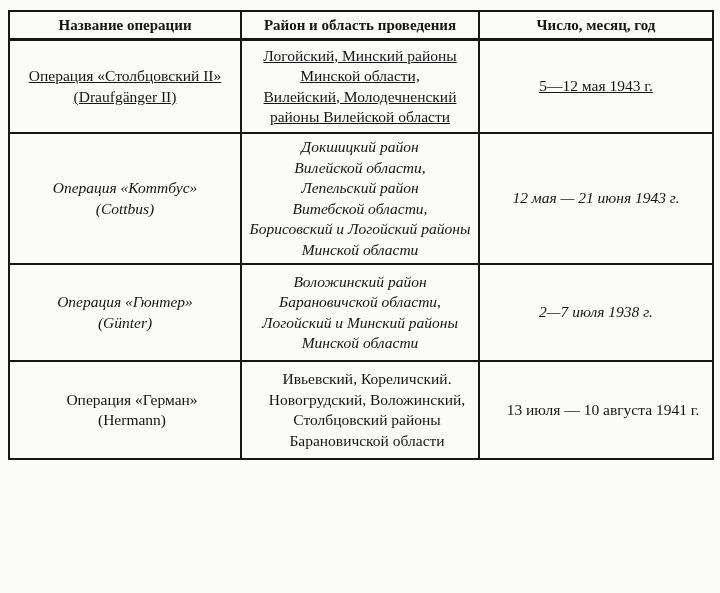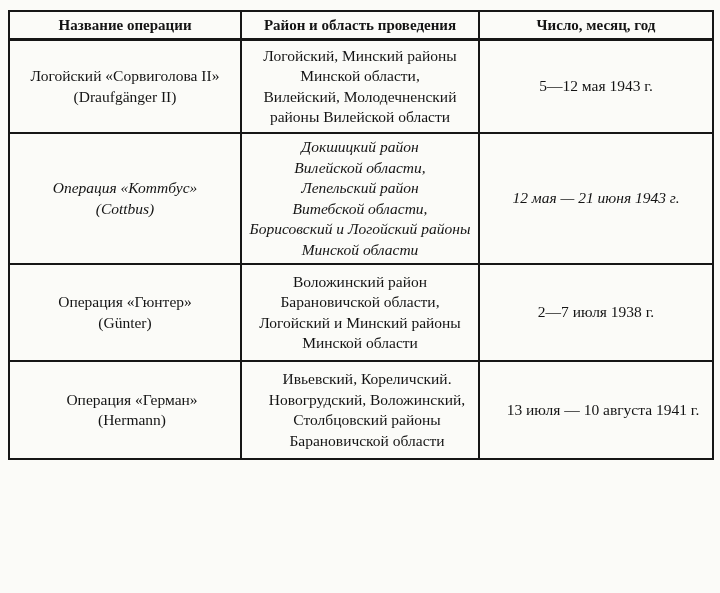--- a/index.html
+++ b/index.html
@@ -38,23 +38,23 @@
     line-height: 20.5px;
     margin-left: 41px;
   }
   table.ops thead th {
     font-weight: bold;
     font-size: 15px;
     height: 24px;
     padding: 1px 4px;
     border-bottom-width: 3px;
   }
-  tr.r1 td { height: 87px; }
+  tr.r1 td { height: 87px; text-decoration: underline; }
   tr.r2 td { height: 125px; font-style: italic; }
-  tr.r3 td { height: 91px; }
+  tr.r3 td { height: 91px; font-style: italic; }
   tr.r4 td { height: 92px; padding-left: 20px; }
   tr.r5 td { height: 46px; }
   tr.r6 td { height: 43px; }
 </style>
 </head>
 <body>
 
 <div class="page">
   <table class="ops">
     <colgroup>
@@ -64,21 +64,21 @@
       </colgroup>
     <thead>
       <tr>
         <th>Название операции</th>
         <th>Район и область проведения</th>
         <th>Число, месяц, год</th>
       </tr>
     </thead>
     <tbody>
       <tr class="r1">
-        <td>Логойский «Сорвиголова II»
+        <td>Операция «Столбцовский II»
 (Draufgänger II)</td>
         <td>Логойский, Минский районы
 Минской области,
 Вилейский, Молодечненский
 районы Вилейской области</td>
         <td>5—12 мая 1943 г.</td>
       </tr>
       <tr class="r2">
         <td>Операция «Коттбус»
 (Cottbus)</td>

